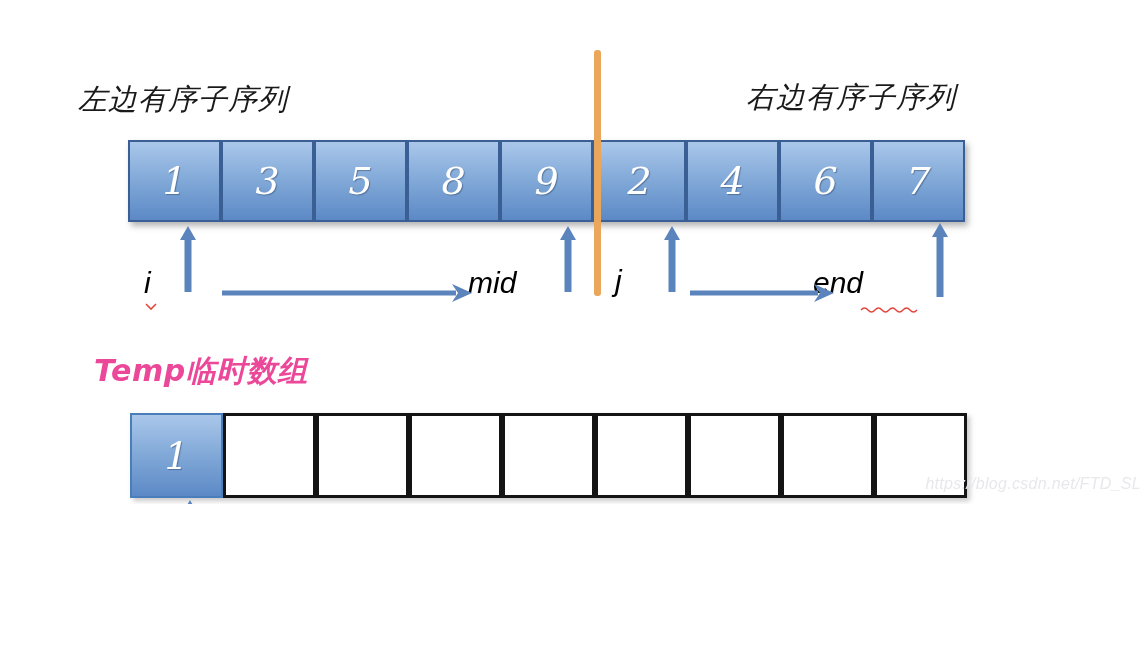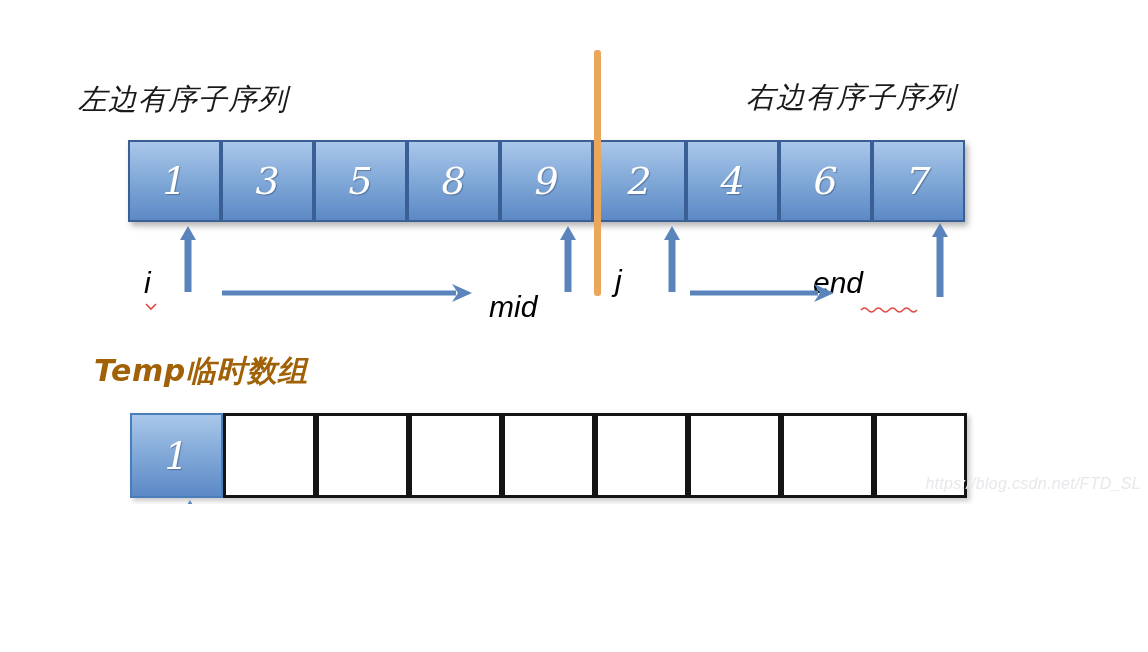--- a/index.html
+++ b/index.html
@@ -54,35 +54,35 @@
 
   
   .ptr-label{
     position:absolute;
     font-family:"Liberation Sans","DejaVu Sans",sans-serif;
     font-size:30px;
     color:#000000;
     white-space:nowrap;
   }
   #label-i{left:144px;top:266px;}
-  #label-mid{left:489px;top:266px;margin-top:24px;}
+  #label-mid{left:468px;top:266px;}
   #label-j{left:615px;top:264px;}
   #label-end{left:813px;top:266px;}
   #label-k{left:144px;top:534px;}
 
   .svg-abs{position:absolute;}
 
   
   #temp-title{
     position:absolute;
     left:94px;top:351px;
     font-family:"DejaVu Sans","Liberation Sans",sans-serif;
     font-weight:bold;
     font-size:30px;
-    color:#a16207;
+    color:#ec4899;
     letter-spacing:0.5px;
     white-space:nowrap;
   }
 
   
   #temp-array{
     position:absolute;
     left:130px;top:413px;
     display:flex;
     box-shadow:3px 3px 5px rgba(120,120,120,0.4);

